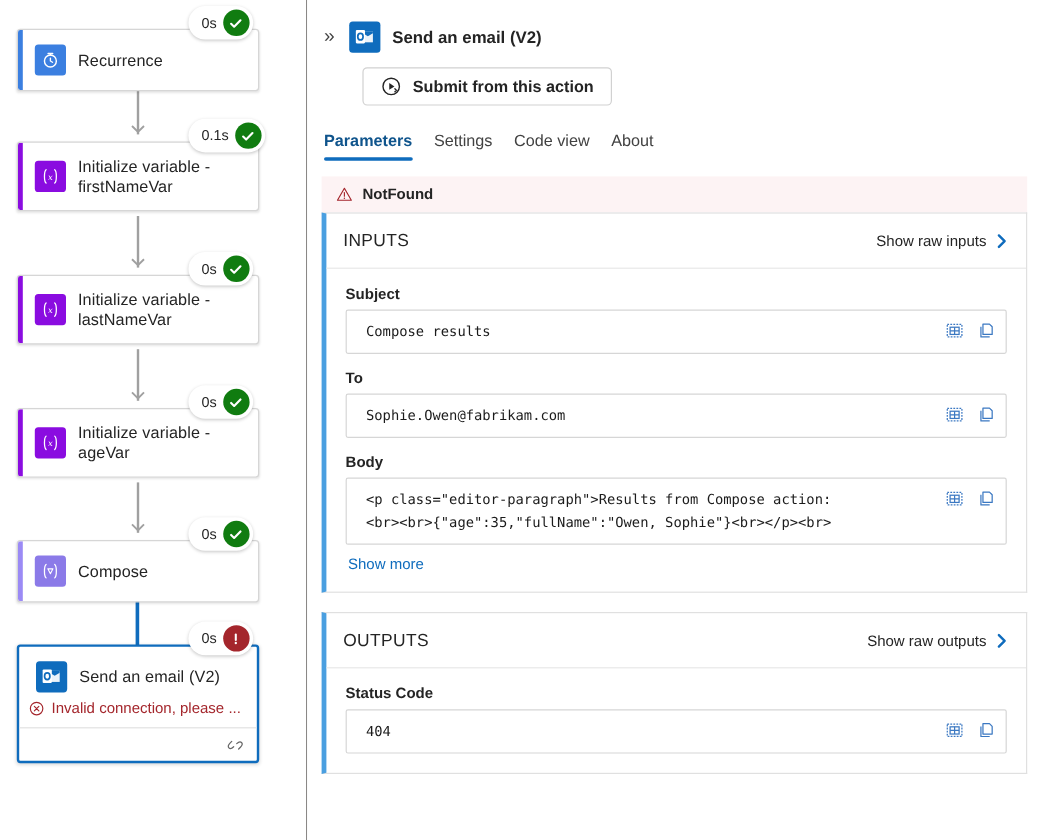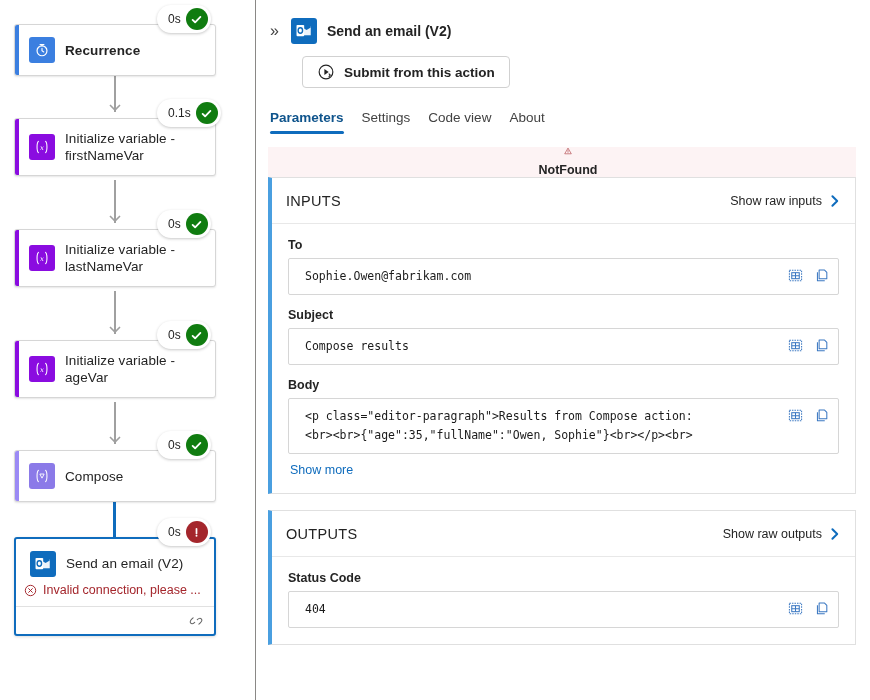--- a/index.html
+++ b/index.html
@@ -211,21 +211,20 @@
     margin: 13px 0 0 12px;
     background: #fdf3f4;
     height: 30px;
     display: flex;
     align-items: center;
     gap: 8px;
     padding-left: 12px;
     font-size: 12.5px;
     font-weight: 700;
     color: #242424;
-    flex-direction: column;
   }
 
   .card {
     margin-left: 12px;
     background: #fff;
     border: 1px solid #e0e0e0;
     border-left: 4px solid #4a9fe0;
   }
   .card-head {
     height: 46px;
@@ -324,21 +323,21 @@
     <div class="conn active" style="top:495px;height:45px;"></div>
 
     <div class="pill" style="top:5px;left:157px;">
       <span>0s</span>
       <span class="badge ok">
         <svg width="13" height="13" viewBox="0 0 16 16">
             <path d="M3.2 8.4 L6.3 11.4 L12.8 4.8" stroke="#fff" stroke-width="2.2" fill="none" stroke-linecap="round" stroke-linejoin="round"></path>
           </svg>
       </span>
     </div>
-    <div class="node" style="top:24px;font-weight:bold;">
+    <div class="node" style="top:24px;">
       <div class="node-accent" style="background:#3b7fe0;"></div>
       <div class="node-main">
         <div class="node-ico" style="background:#3b7fe0;">
           <svg width="16" height="16" viewBox="0 0 20 20">
               <circle cx="10" cy="11" r="6.2" stroke="#fff" stroke-width="1.5" fill="none"></circle>
               <path d="M10 8 L10 11 L12.2 12.4" stroke="#fff" stroke-width="1.4" fill="none" stroke-linecap="round"></path>
               <path d="M7.6 3.2 L12.4 3.2 M10 3.2 L10 4.8" stroke="#fff" stroke-width="1.5" stroke-linecap="round"></path>
             </svg>
         </div>
         <div class="node-label">Recurrence</div>
@@ -521,45 +520,45 @@
         <span class="raw-link">
           <span>Show raw inputs</span>
           <svg width="12" height="14" viewBox="0 0 12 14">
               <path d="M3.4 2.2 L8.2 7 L3.4 11.8" stroke="#0f6cbd" stroke-width="2" fill="none" stroke-linecap="round" stroke-linejoin="round"></path>
             </svg>
         </span>
       </div>
       <div class="card-body">
 
         <div class="field">
+          <div class="field-label">Subject</div>
+          <div class="field-box">
+            <div class="field-val">Compose results</div>
+            <div class="field-acts">
+              <span class="act">
+                <svg width="15" height="15" viewBox="0 0 16 16">
+                    <rect x="1.5" y="2.5" width="13" height="11" stroke="#3b78c2" stroke-width="1.1" fill="none" stroke-dasharray="1.6 1.1"></rect>
+                    <rect x="4" y="5" width="8" height="6.4" stroke="#3b78c2" stroke-width="1.1" fill="none"></rect>
+                    <path d="M8 5 L8 11.4 M4 8.2 L12 8.2" stroke="#3b78c2" stroke-width="1.1"></path>
+                  </svg>
+              </span>
+              <span class="act">
+                <svg width="15" height="15" viewBox="0 0 16 16">
+                    <path d="M4.4 2.2 L10.2 2.2 L12.6 4.6 L12.6 11.4 L4.4 11.4 Z" stroke="#3b78c2" stroke-width="1.1" fill="none" stroke-linejoin="round"></path>
+                    <path d="M2.6 4.6 L2.6 13.6 L10.4 13.6" stroke="#3b78c2" stroke-width="1.1" fill="none" stroke-linejoin="round"></path>
+                  </svg>
+              </span>
+            </div>
+          </div>
+        </div>
+
+        <div class="field">
           <div class="field-label">To</div>
           <div class="field-box">
             <div class="field-val">Sophie.Owen@fabrikam.com</div>
-            <div class="field-acts">
-              <span class="act">
-                <svg width="15" height="15" viewBox="0 0 16 16">
-                    <rect x="1.5" y="2.5" width="13" height="11" stroke="#3b78c2" stroke-width="1.1" fill="none" stroke-dasharray="1.6 1.1"></rect>
-                    <rect x="4" y="5" width="8" height="6.4" stroke="#3b78c2" stroke-width="1.1" fill="none"></rect>
-                    <path d="M8 5 L8 11.4 M4 8.2 L12 8.2" stroke="#3b78c2" stroke-width="1.1"></path>
-                  </svg>
-              </span>
-              <span class="act">
-                <svg width="15" height="15" viewBox="0 0 16 16">
-                    <path d="M4.4 2.2 L10.2 2.2 L12.6 4.6 L12.6 11.4 L4.4 11.4 Z" stroke="#3b78c2" stroke-width="1.1" fill="none" stroke-linejoin="round"></path>
-                    <path d="M2.6 4.6 L2.6 13.6 L10.4 13.6" stroke="#3b78c2" stroke-width="1.1" fill="none" stroke-linejoin="round"></path>
-                  </svg>
-              </span>
-            </div>
-          </div>
-        </div>
-
-        <div class="field">
-          <div class="field-label">Subject</div>
-          <div class="field-box">
-            <div class="field-val">Compose results</div>
             <div class="field-acts">
               <span class="act">
                 <svg width="15" height="15" viewBox="0 0 16 16">
                     <rect x="1.5" y="2.5" width="13" height="11" stroke="#3b78c2" stroke-width="1.1" fill="none" stroke-dasharray="1.6 1.1"></rect>
                     <rect x="4" y="5" width="8" height="6.4" stroke="#3b78c2" stroke-width="1.1" fill="none"></rect>
                     <path d="M8 5 L8 11.4 M4 8.2 L12 8.2" stroke="#3b78c2" stroke-width="1.1"></path>
                   </svg>
               </span>
               <span class="act">
                 <svg width="15" height="15" viewBox="0 0 16 16">

